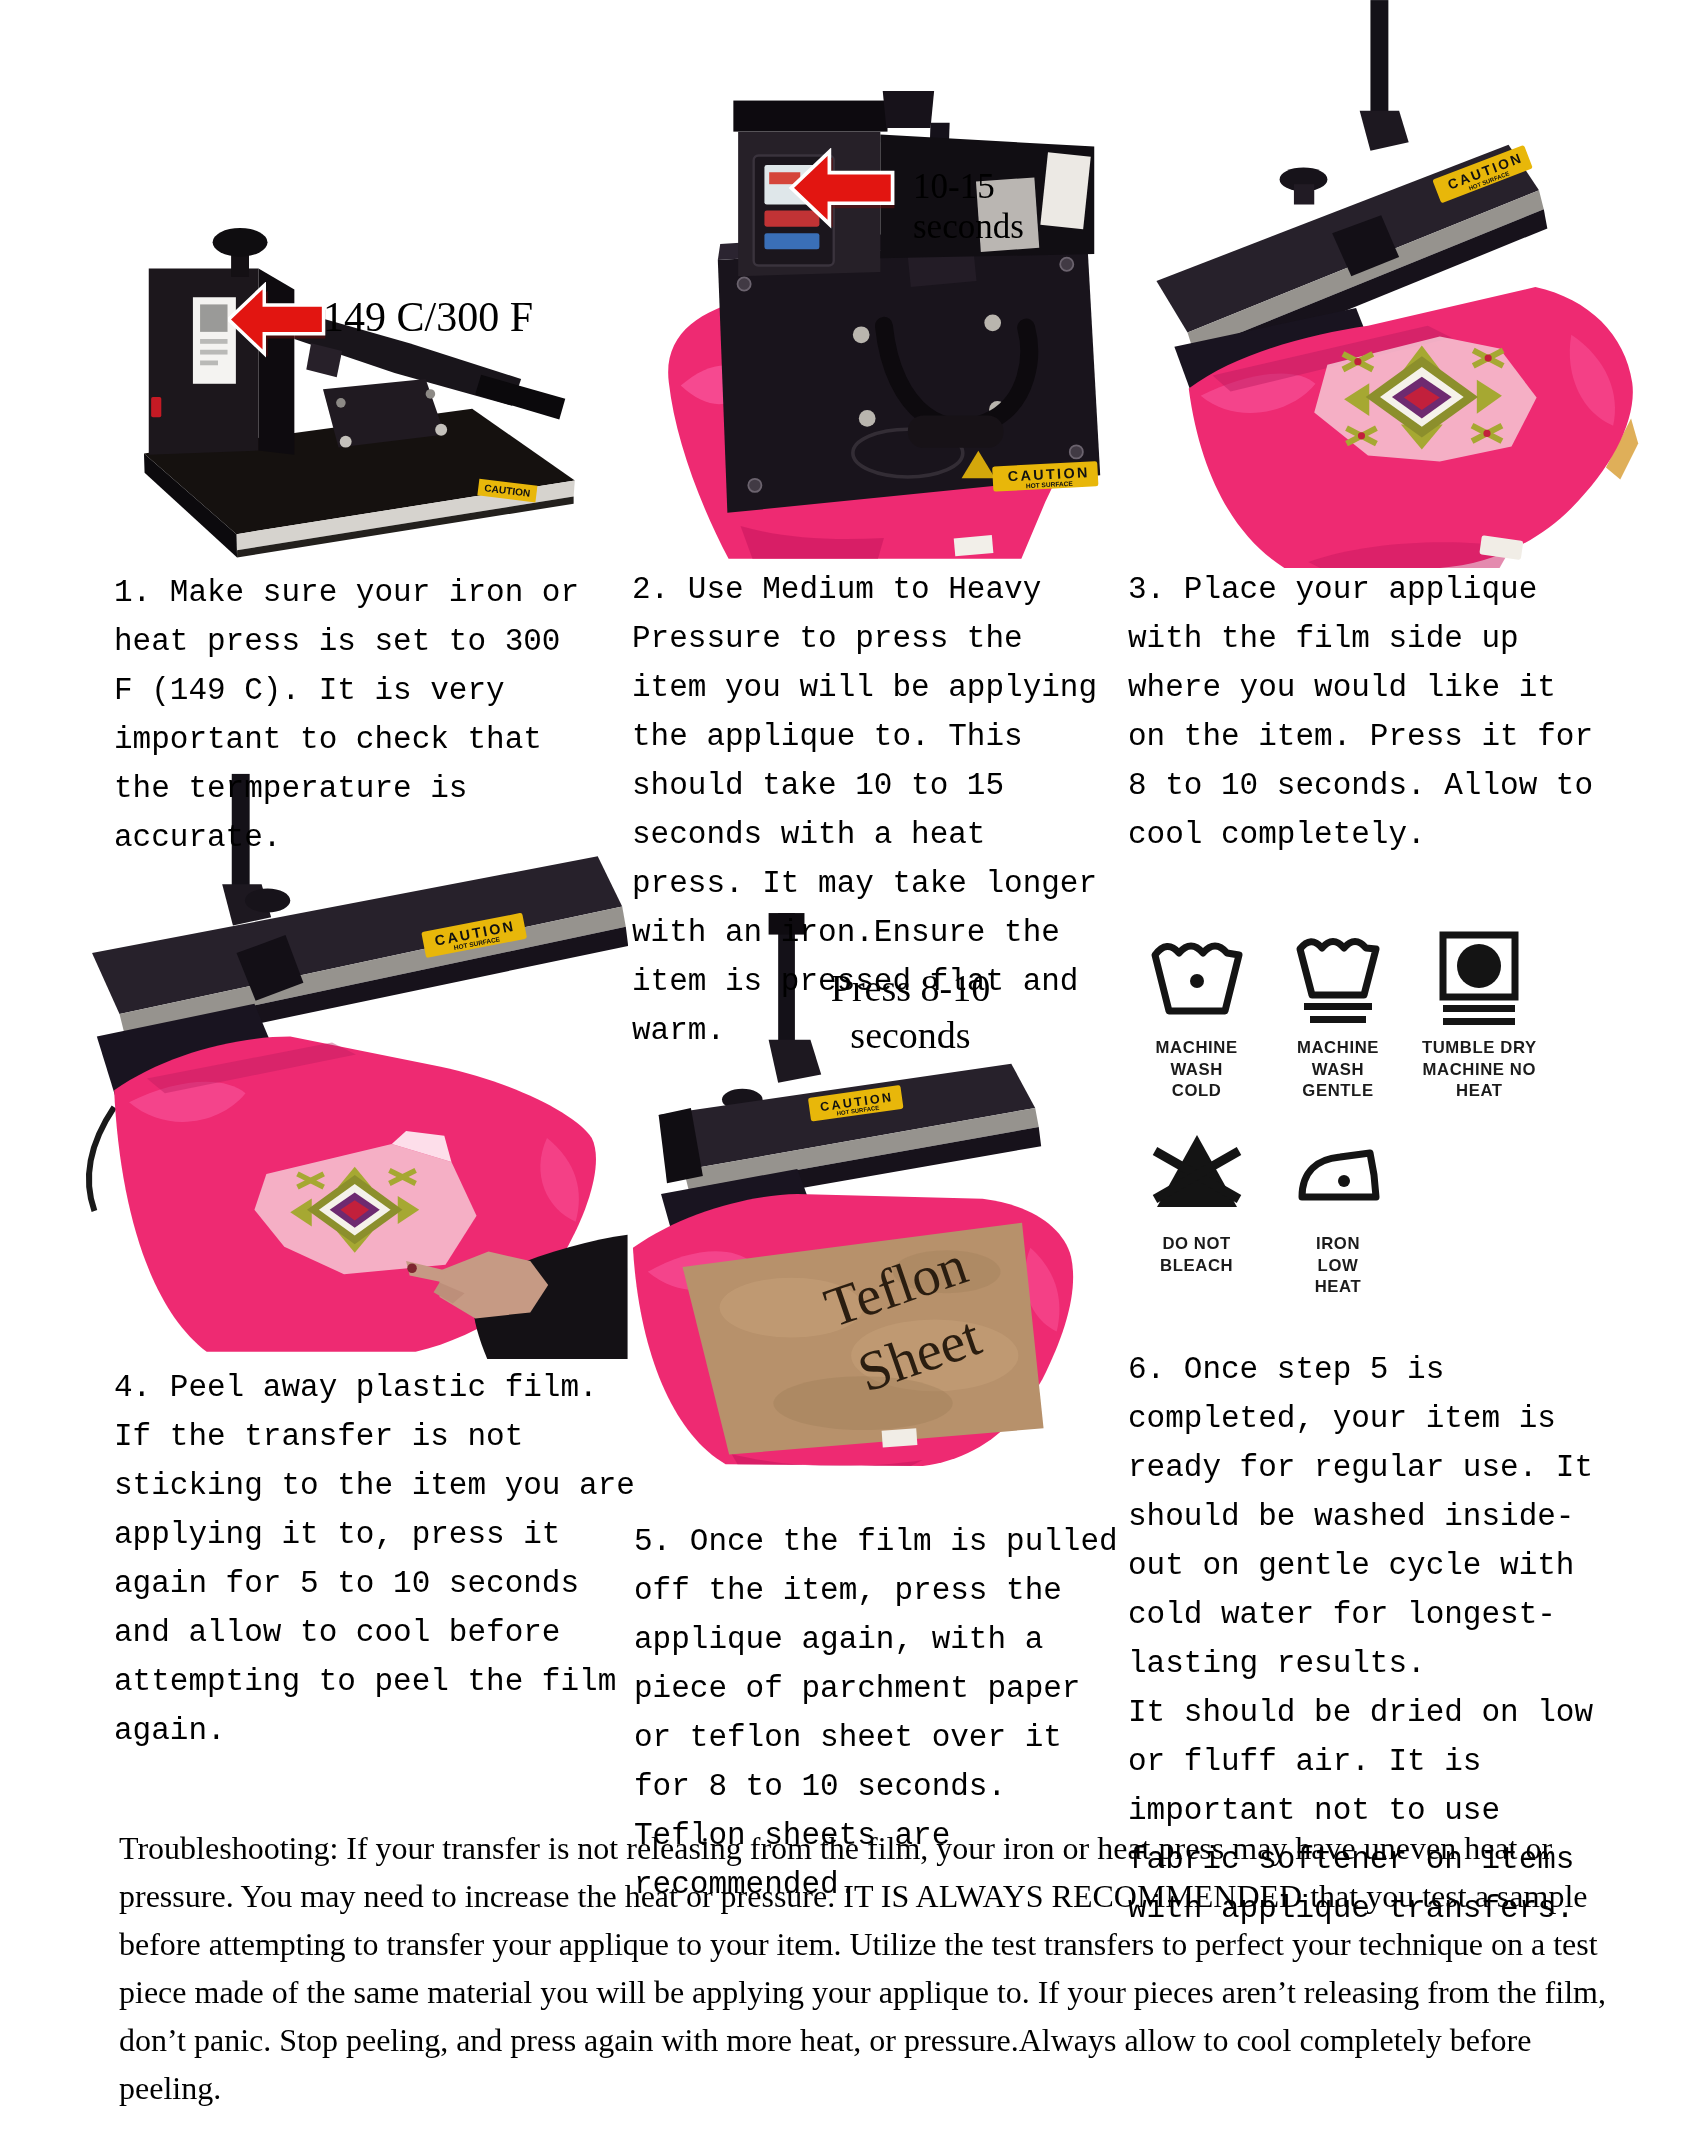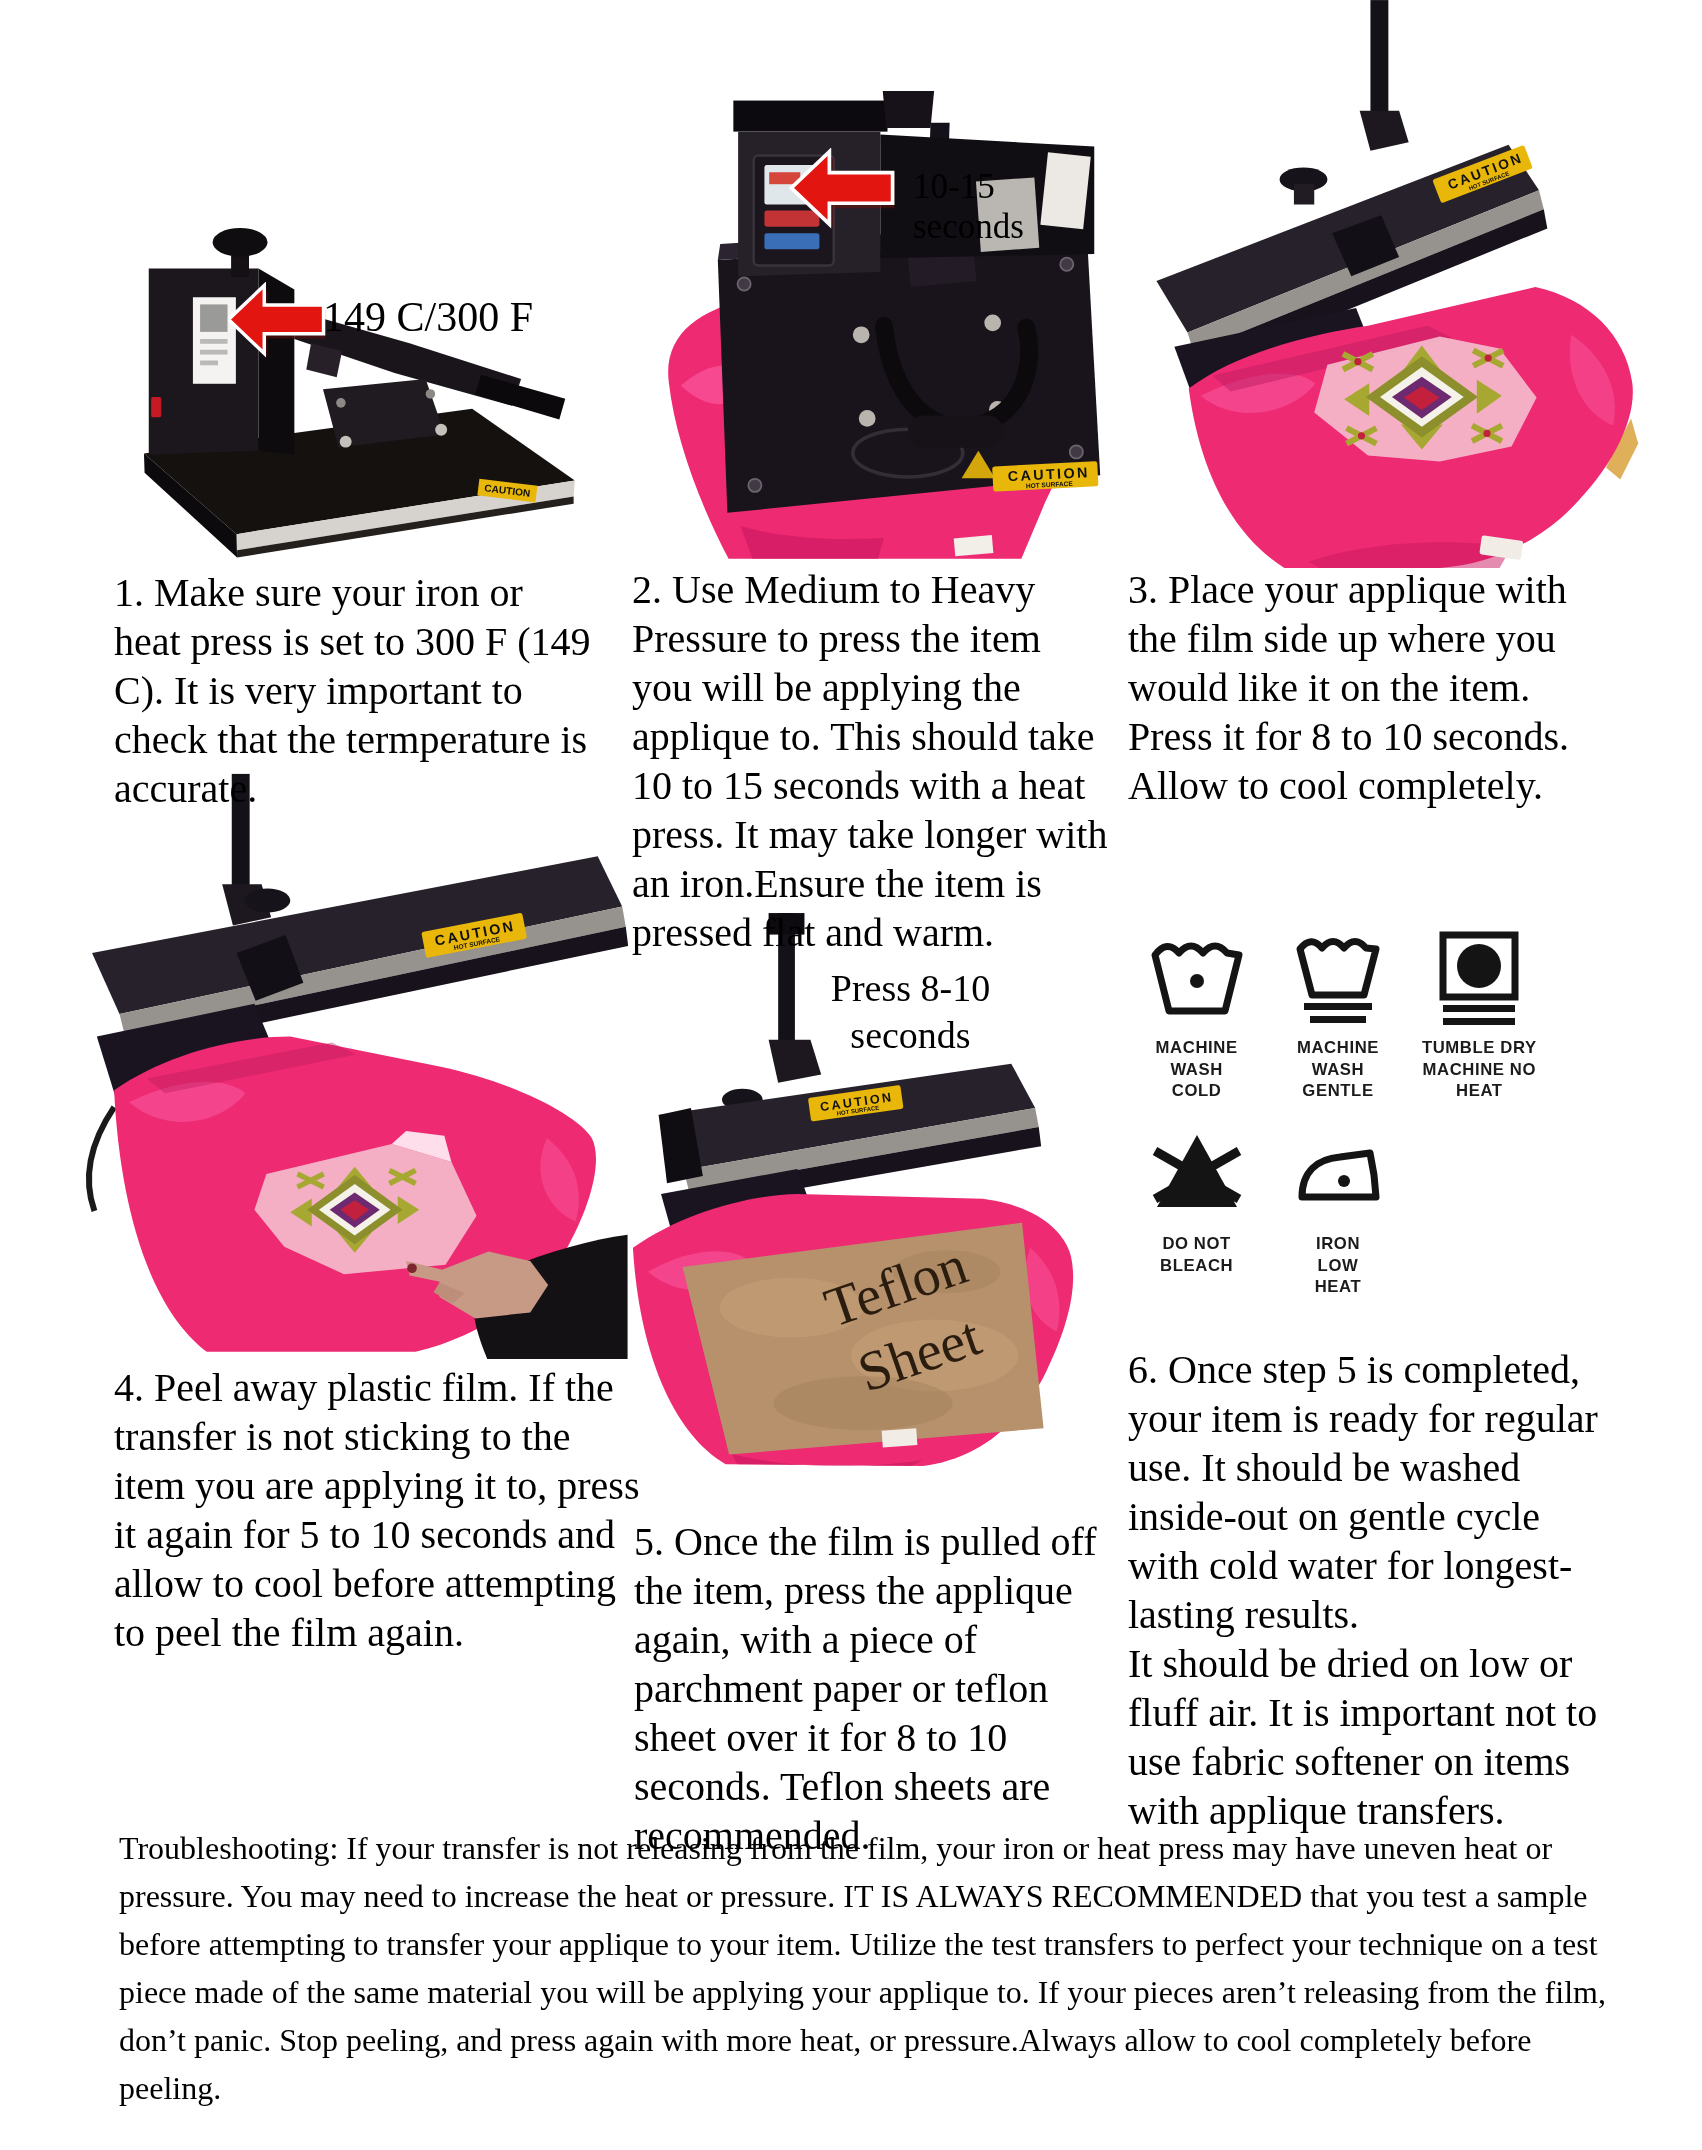--- a/index.html
+++ b/index.html
@@ -1,21 +1,21 @@
 <!DOCTYPE html>
 <html style="font-size:9.6px"><head>
 <meta charset="utf-8">
 <style>
   html,body{margin:0;padding:0;background:#ffffff;}
   #page{position:relative;width:1703px;height:2151px;background:#ffffff;overflow:hidden;
         font-family:"Liberation Serif","DejaVu Serif",serif;color:#000;}
   .fig{position:absolute;}
   .fig svg{position:absolute;left:0;top:0;}
   .caption{position:absolute;font-family:Liberation Serif, serif;color:#000;}
-  .step{position:absolute;font-size:40px;line-height:49px;white-space:pre-line;}
+  .step{position:absolute;font-size:31px;line-height:49px;white-space:pre-line;font-family:Liberation Mono, monospace;}
   #troubleshooting{position:absolute;left:119px;top:1792px;width:1505px;
         font-size:32px;line-height:48px;margin-top:32px;}
   
   #fig1{left:60px;top:197px;width:526px;height:364px;}
   #fig2{left:627px;top:0px;width:478px;height:562px;}
   #fig3{left:1117px;top:0px;width:526px;height:568px;}
   #fig4{left:57px;top:756px;width:571px;height:603px;}
   #fig5{left:612px;top:913px;width:526px;height:559px;}
   
   #step1{left:114px;top:568px;width:481px;}

